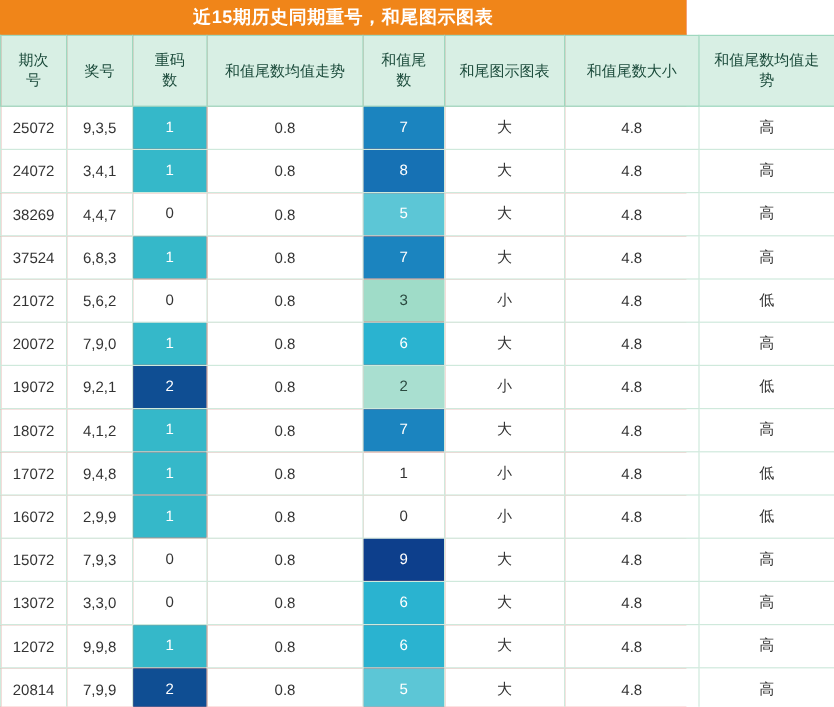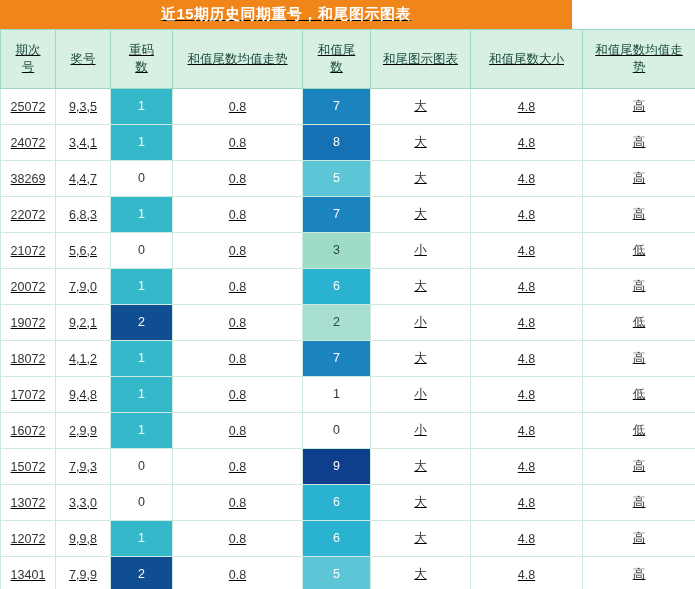--- a/index.html
+++ b/index.html
@@ -11,21 +11,20 @@
     width: 695px;
     height: 589px;
     font-family: "Liberation Sans", sans-serif;
     overflow: hidden;
   }
   #wrap {
     width: 572px;
     height: 589px;
     position: relative;
     background: #ef4444;
-    text-decoration: underline;
   }
   .title-bar {
     height: 28px;
     background: #f08519;
     border-bottom: 1px solid #f08519;
     display: flex;
     align-items: center;
     justify-content: center;
   }
   .title-bar .title-text {
@@ -159,21 +158,21 @@
           <td class="col-period"><span>38269</span></td>
           <td class="col-prize"><span>4,4,7</span></td>
           <td class="col-dup"><span class="chip dup0">0</span></td>
           <td class="col-avg"><span>0.8</span></td>
           <td class="col-tail"><span class="chip t5">5</span></td>
           <td class="col-size"><span>大</span></td>
           <td class="col-tailavg"><span>4.8</span></td>
           <td class="col-trend"><span>高</span></td>
         </tr>
         <tr>
-          <td class="col-period"><span>22072</span></td>
+          <td class="col-period"><span>37524</span></td>
           <td class="col-prize"><span>6,8,3</span></td>
           <td class="col-dup"><span class="chip dup1">1</span></td>
           <td class="col-avg"><span>0.8</span></td>
           <td class="col-tail"><span class="chip t7">7</span></td>
           <td class="col-size"><span>大</span></td>
           <td class="col-tailavg"><span>4.8</span></td>
           <td class="col-trend"><span>高</span></td>
         </tr>
         <tr>
           <td class="col-period"><span>21072</span></td>
@@ -259,21 +258,21 @@
           <td class="col-period"><span>12072</span></td>
           <td class="col-prize"><span>9,9,8</span></td>
           <td class="col-dup"><span class="chip dup1">1</span></td>
           <td class="col-avg"><span>0.8</span></td>
           <td class="col-tail"><span class="chip t6">6</span></td>
           <td class="col-size"><span>大</span></td>
           <td class="col-tailavg"><span>4.8</span></td>
           <td class="col-trend"><span>高</span></td>
         </tr>
         <tr>
-          <td class="col-period"><span>13401</span></td>
+          <td class="col-period"><span>20814</span></td>
           <td class="col-prize"><span>7,9,9</span></td>
           <td class="col-dup"><span class="chip dup2">2</span></td>
           <td class="col-avg"><span>0.8</span></td>
           <td class="col-tail"><span class="chip t5">5</span></td>
           <td class="col-size"><span>大</span></td>
           <td class="col-tailavg"><span>4.8</span></td>
           <td class="col-trend"><span>高</span></td>
         </tr>
       </tbody>
   </table>

